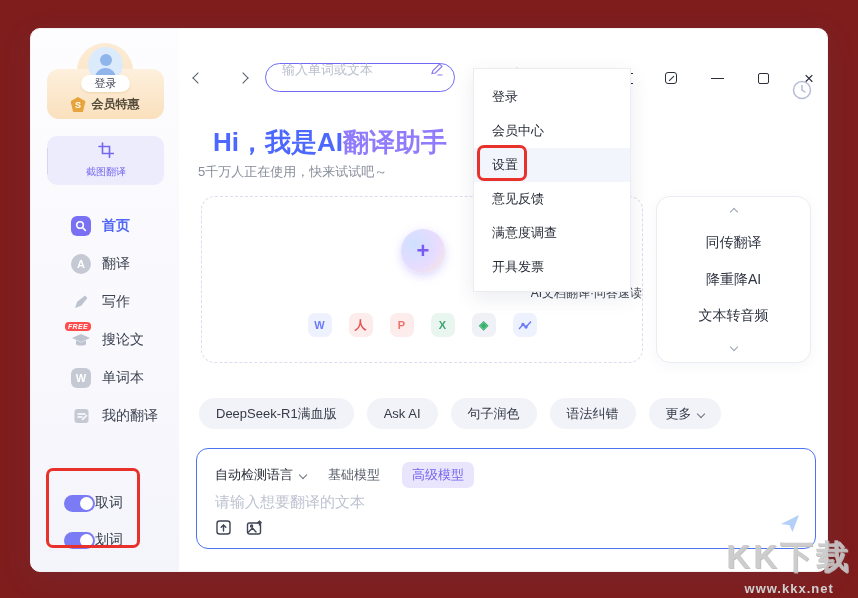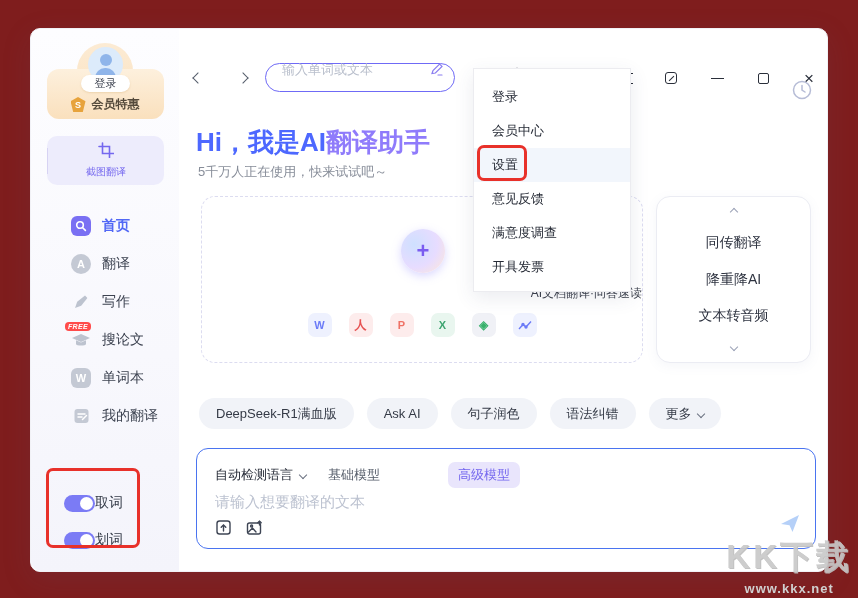--- a/index.html
+++ b/index.html
@@ -69,21 +69,21 @@
   .winbtn { position:absolute; top:37px; width:24px; height:24px; display:flex; align-items:center; justify-content:center; cursor:pointer; color:#2a2f3a; }
   .hamb { width:15px; height:11px; border-top:1.6px solid #2a2f3a; border-bottom:1.6px solid #2a2f3a; position:relative; }
   .hamb::after { content:""; position:absolute; left:2.5px; top:3.6px; width:10px; height:0; border-top:1.6px solid #2a2f3a; }
   .expand-sq { width:12px; height:12px; border:1.6px solid #2a2f3a; border-radius:3px; position:relative; }
   .expand-sq::after { content:""; position:absolute; left:2px; top:4.5px; width:7px; height:0; border-top:1.6px solid #2a2f3a; transform:rotate(-45deg); }
   .min-line { width:13px; height:0; border-top:1.8px solid #2a2f3a; }
   .max-sq { width:11px; height:11px; border:1.6px solid #2a2f3a; border-radius:2px; }
   .close-x { font-size:17px; color:#2a2f3a; line-height:1; }
 
   
-  .greeting { position:absolute; left:17px; top:96px; font-size:26px; font-weight:bold; }
+  .greeting { position:absolute; left:34px; top:96px; font-size:26px; font-weight:bold; }
   .greeting .blue { color:#4d68ff; }
   .greeting .purple { color:#8f7bfb; }
   .subtitle { position:absolute; left:19px; top:134px; font-size:13px; color:#878d99; }
 
   
   .doc-card { position:absolute; left:22px; top:167px; width:442px; height:167px; border:1.5px dashed #dcdcf0; border-radius:14px; background:#fff; }
   .plus-btn { position:absolute; left:199px; top:32px; width:44px; height:44px; border-radius:50%; cursor:pointer;
               background:radial-gradient(circle at 30% 35%, #cfe0ff 0%, #e7dcff 55%, #ffe9d8 100%);
               display:flex; align-items:center; justify-content:center; font-size:22px; font-weight:bold; color:#7b5cf0; box-shadow:0 3px 10px rgba(150,140,255,.35); }
   .doc-label { position:absolute; left:0; top:88px; width:100%; text-align:right; font-size:12px; color:#3a3f4a; }
@@ -108,21 +108,21 @@
   .pill-row { position:absolute; left:20px; top:369px; display:flex; gap:13px; }
   .pill { height:31px; border-radius:16px; background:#f1f3f8; display:flex; align-items:center; padding:0 17px; gap:6px;
           font-size:13px; color:#343a46; cursor:pointer; white-space:nowrap; }
   .pill.active { background:#e7ebfc; color:#5b6cff; }
 
   
   .input-box { position:absolute; left:17px; top:419px; width:620px; height:101px; border:1.5px solid #4a74f0; border-radius:12px; background:#fff; }
   .input-top { position:absolute; left:18px; top:13px; display:flex; align-items:center; gap:22px; }
   .lang-select { display:flex; align-items:center; gap:7px; font-size:13px; color:#272c38; cursor:pointer; }
   .model-basic { font-size:13px; color:#555c69; cursor:pointer; }
-  .model-adv { font-size:13px; color:#7466ee; background:#e9e5fc; border-radius:7px; padding:4px 10px; cursor:pointer;margin-left:46px; }
+  .model-adv { font-size:13px; color:#7466ee; background:#e9e5fc; border-radius:7px; padding:4px 10px; cursor:pointer; }
   .input-box textarea { position:absolute; left:18px; top:44px; width:560px; height:28px; border:none; outline:none; resize:none;
                         font-size:15px; color:#333; background:transparent; font-family:inherit; }
   .input-box textarea::placeholder { color:#bcc2d0; }
   .input-actions { position:absolute; left:18px; bottom:12px; display:flex; gap:14px; }
   .input-actions .act { cursor:pointer; display:flex; }
   .send-btn { position:absolute; right:14px; bottom:10px; cursor:pointer; }
 
   
   .dropdown { position:absolute; left:473px; top:68px; width:158px; height:224px; background:#fff; border:1px solid #ececf0;
               box-shadow:0 6px 18px rgba(60,70,110,.10); z-index:10; padding-top:11px; }

